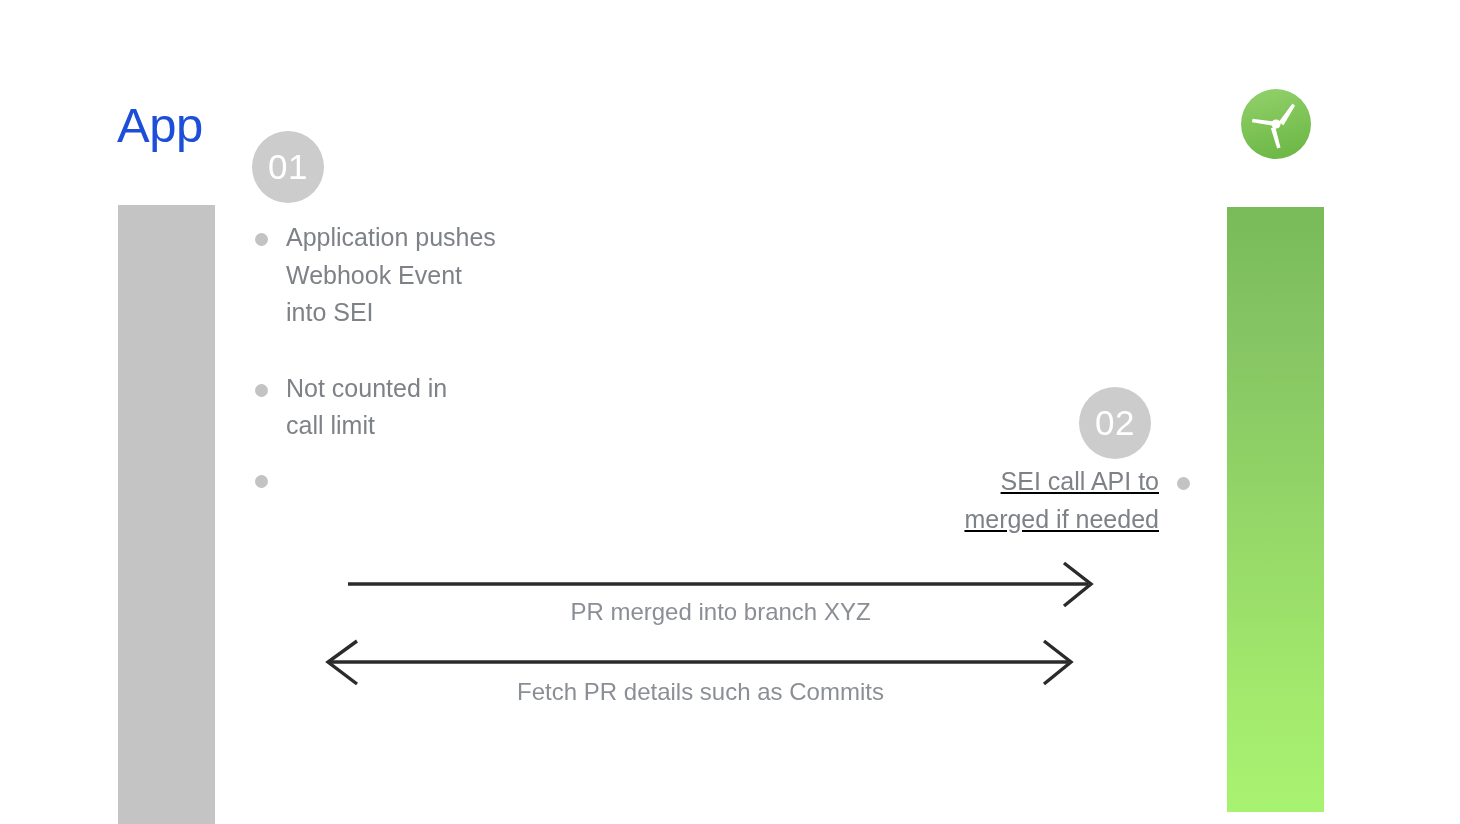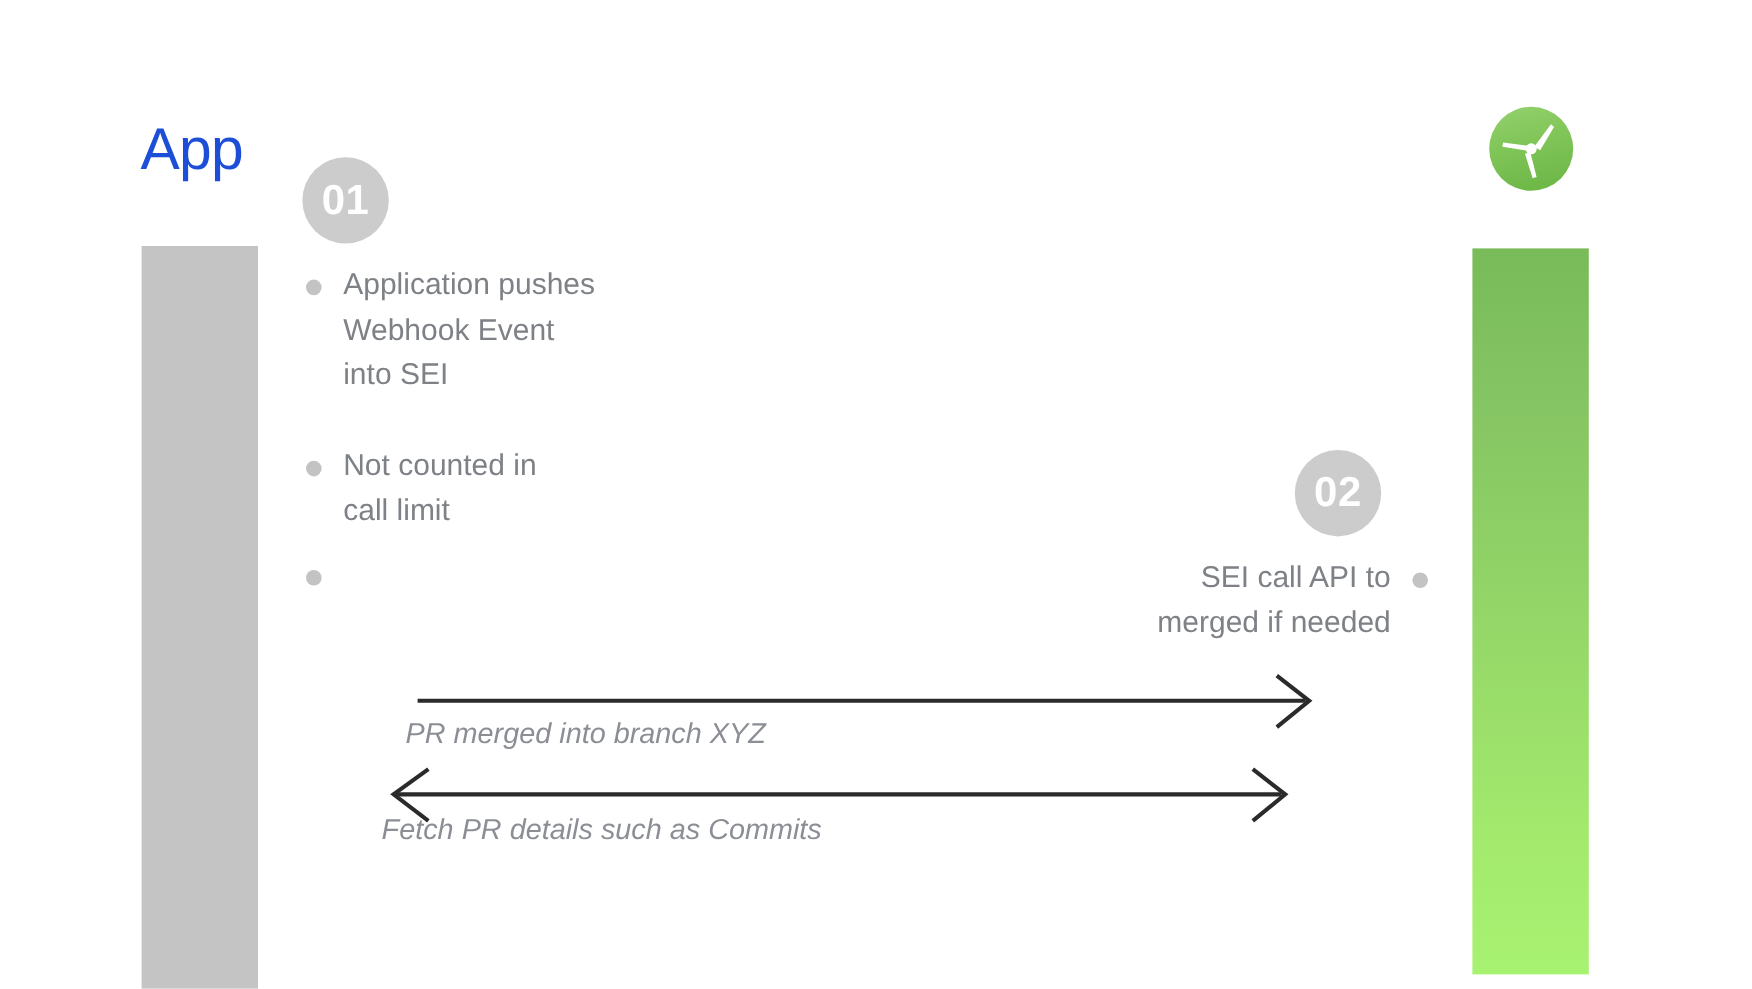--- a/index.html
+++ b/index.html
@@ -37,30 +37,30 @@
     width:72px; height:72px;
   }
 
   
   .badge {
     position:absolute;
     width:72px; height:72px;
     border-radius:50%;
     background:#cccccc;
     color:#ffffff;
-    font-size:35px; font-weight:700;
+    font-size:35px; font-weight:400;
     display:flex; align-items:center; justify-content:center;
     letter-spacing:0.5px;
   }
   .badge-01 { left:252px; top:131px; }
-  .badge-02 { left:1079px; top:375px; }
+  .badge-02 { left:1079px; top:387px; }
 
   
   .bullets-left  { position:absolute; left:255px; top:219px; width:420px; }
-  .bullets-right { position:absolute; left:820px; top:463px; width:370px; text-align:right; }
+  .bullets-right { position:absolute; left:820px; top:463px; width:370px; text-align:right;text-decoration:underline; }
 
   .bullet-item {
     position:relative;
     font-size:25px; line-height:37.5px;
     color:#7e8287;
     margin-bottom:38px;
   }
   .bullet-item:last-child { margin-bottom:0; }
 
   .bullets-left .bullet-item  { padding-left:31px; }
@@ -82,23 +82,22 @@
   .bullets-left .bullet-item.b1 { margin-bottom:16px; }
 
   
   .arrow-block { position:absolute; }
   .arrow-1 { left:340px; top:560px; width:765px; height:60px; }
   .arrow-2 { left:320px; top:638px; width:765px; height:60px; }
 
   .arrow-label {
     position:absolute;
     width:100%;
-    text-align:left;
+    text-align:center;
     font-size:24px;
-    font-style:italic;
     color:#8b8f95;
     white-space:nowrap;
   }
   .arrow-1 .arrow-label { top:38px; left:-2px; }
   .arrow-2 .arrow-label { top:40px; left:-2px; }
 </style>
 </head>
 <body>
 
 <div id="slide">

